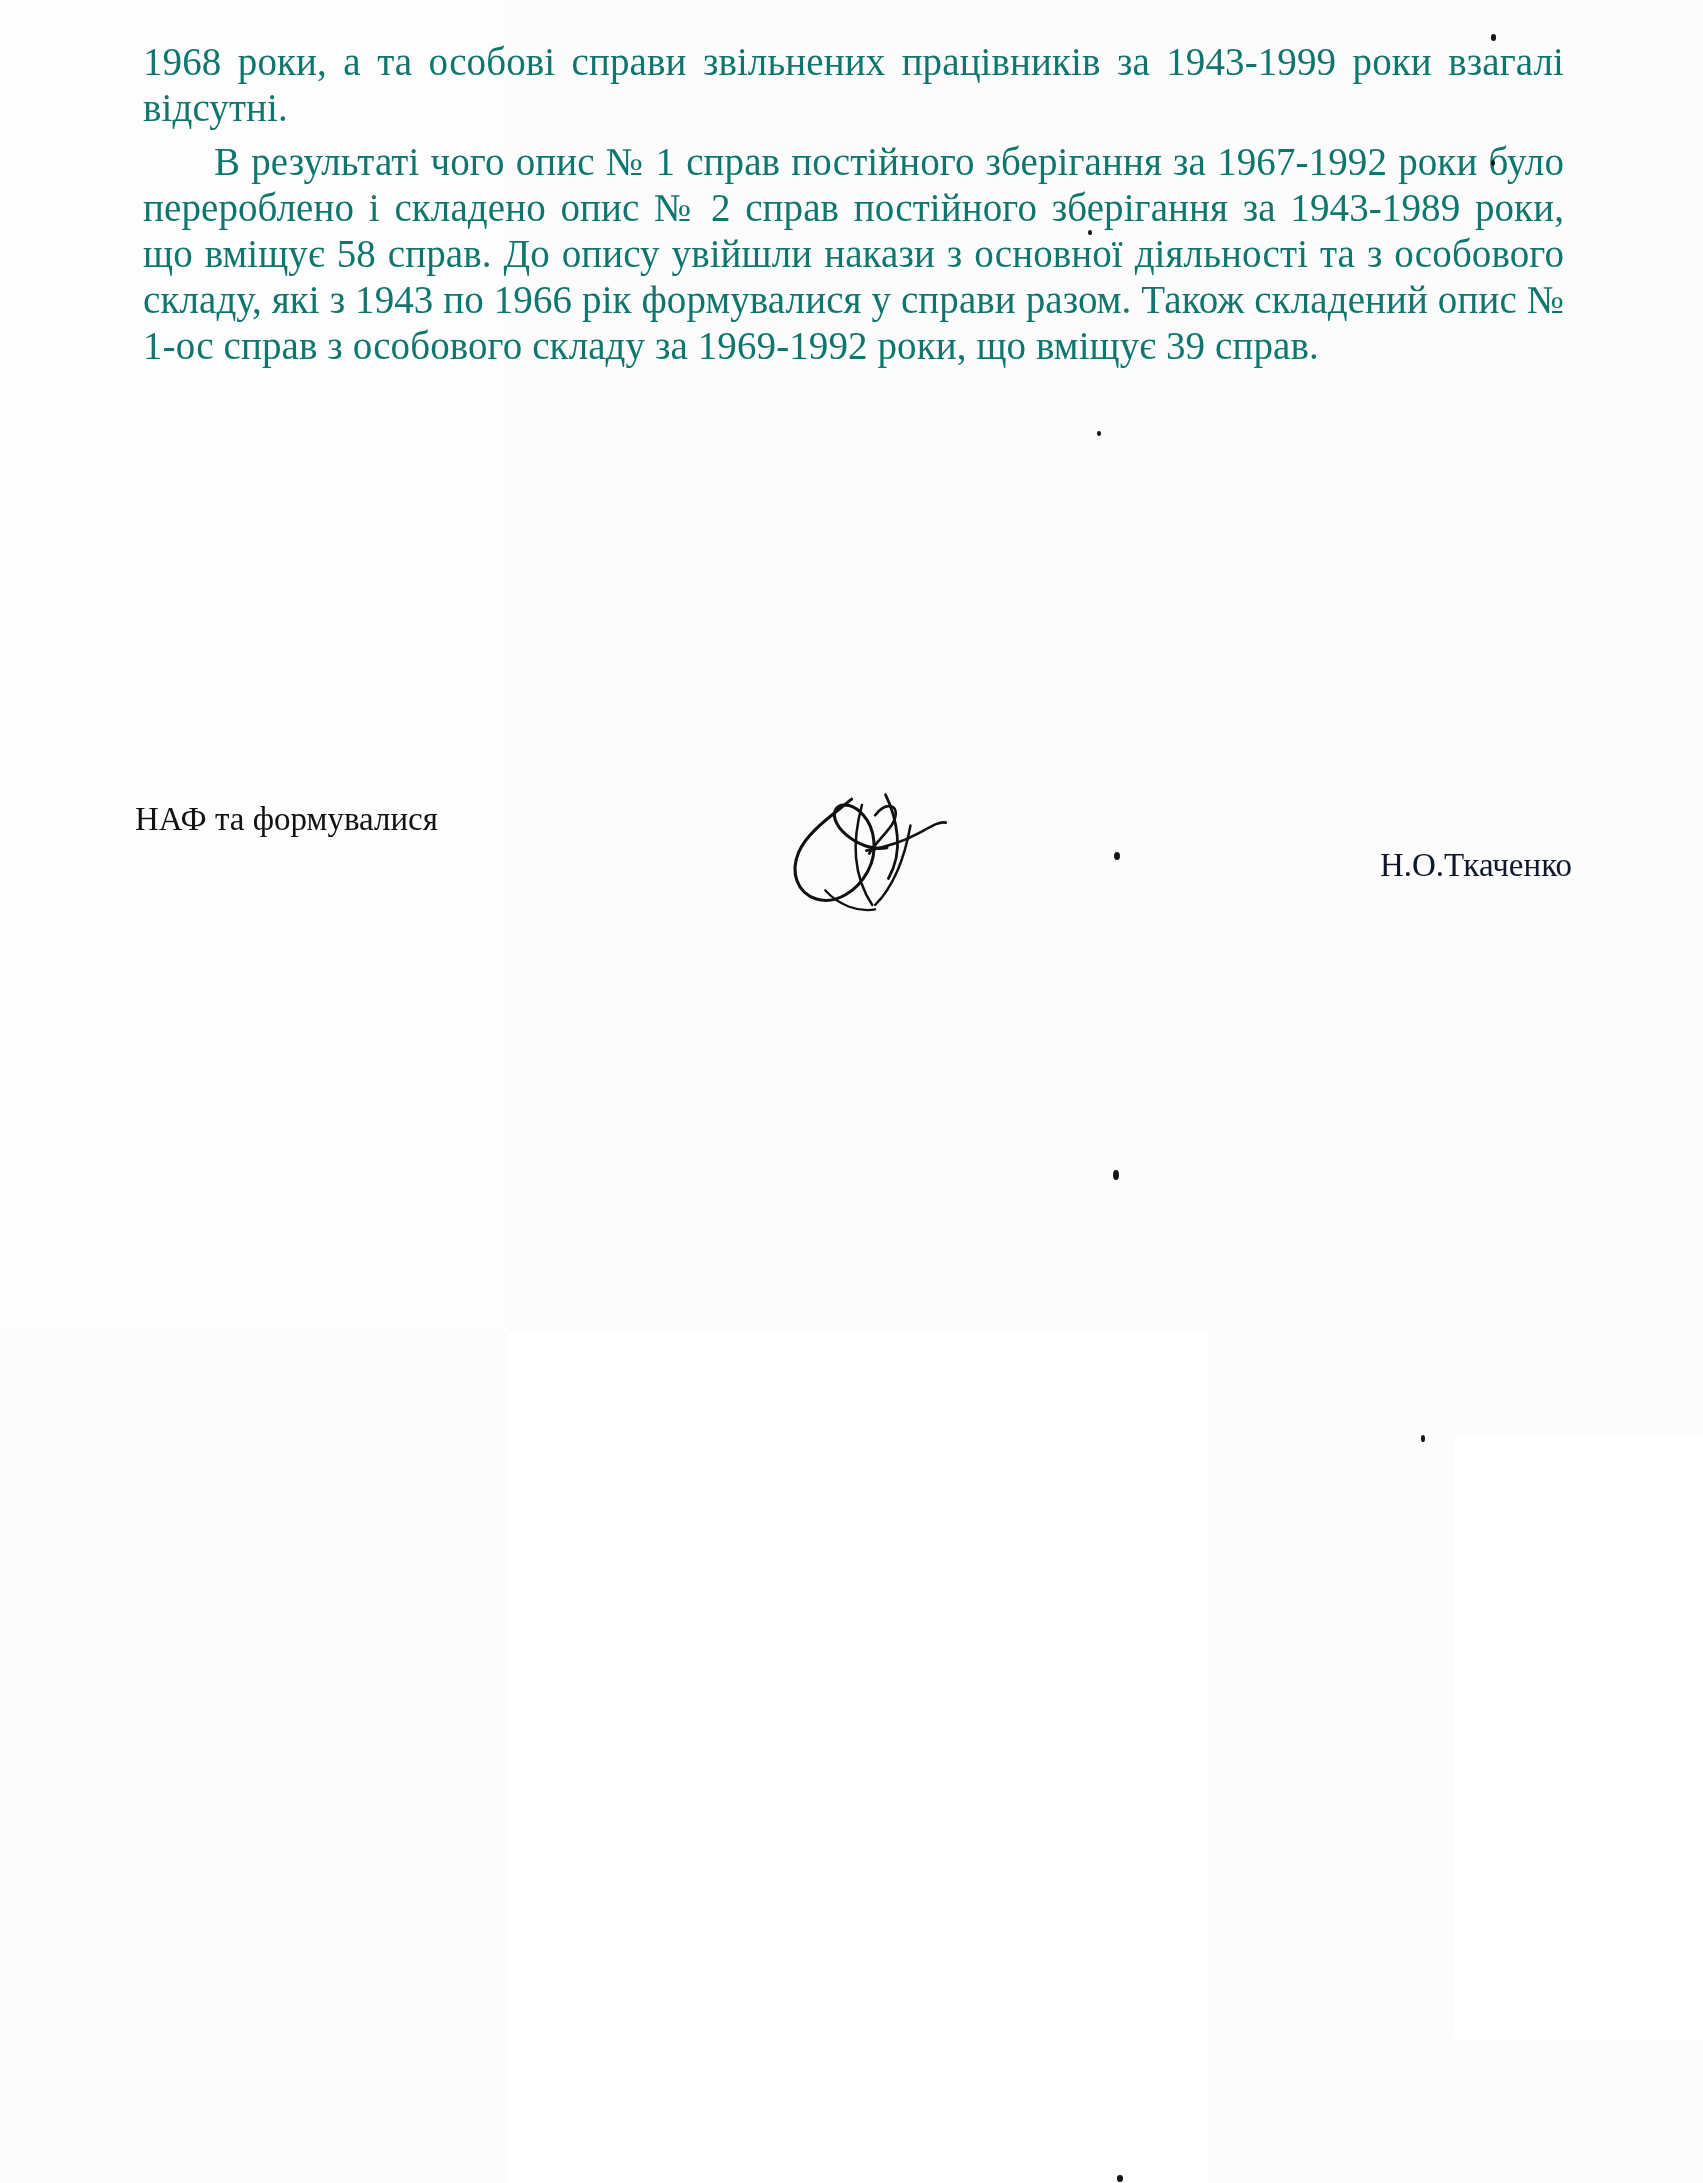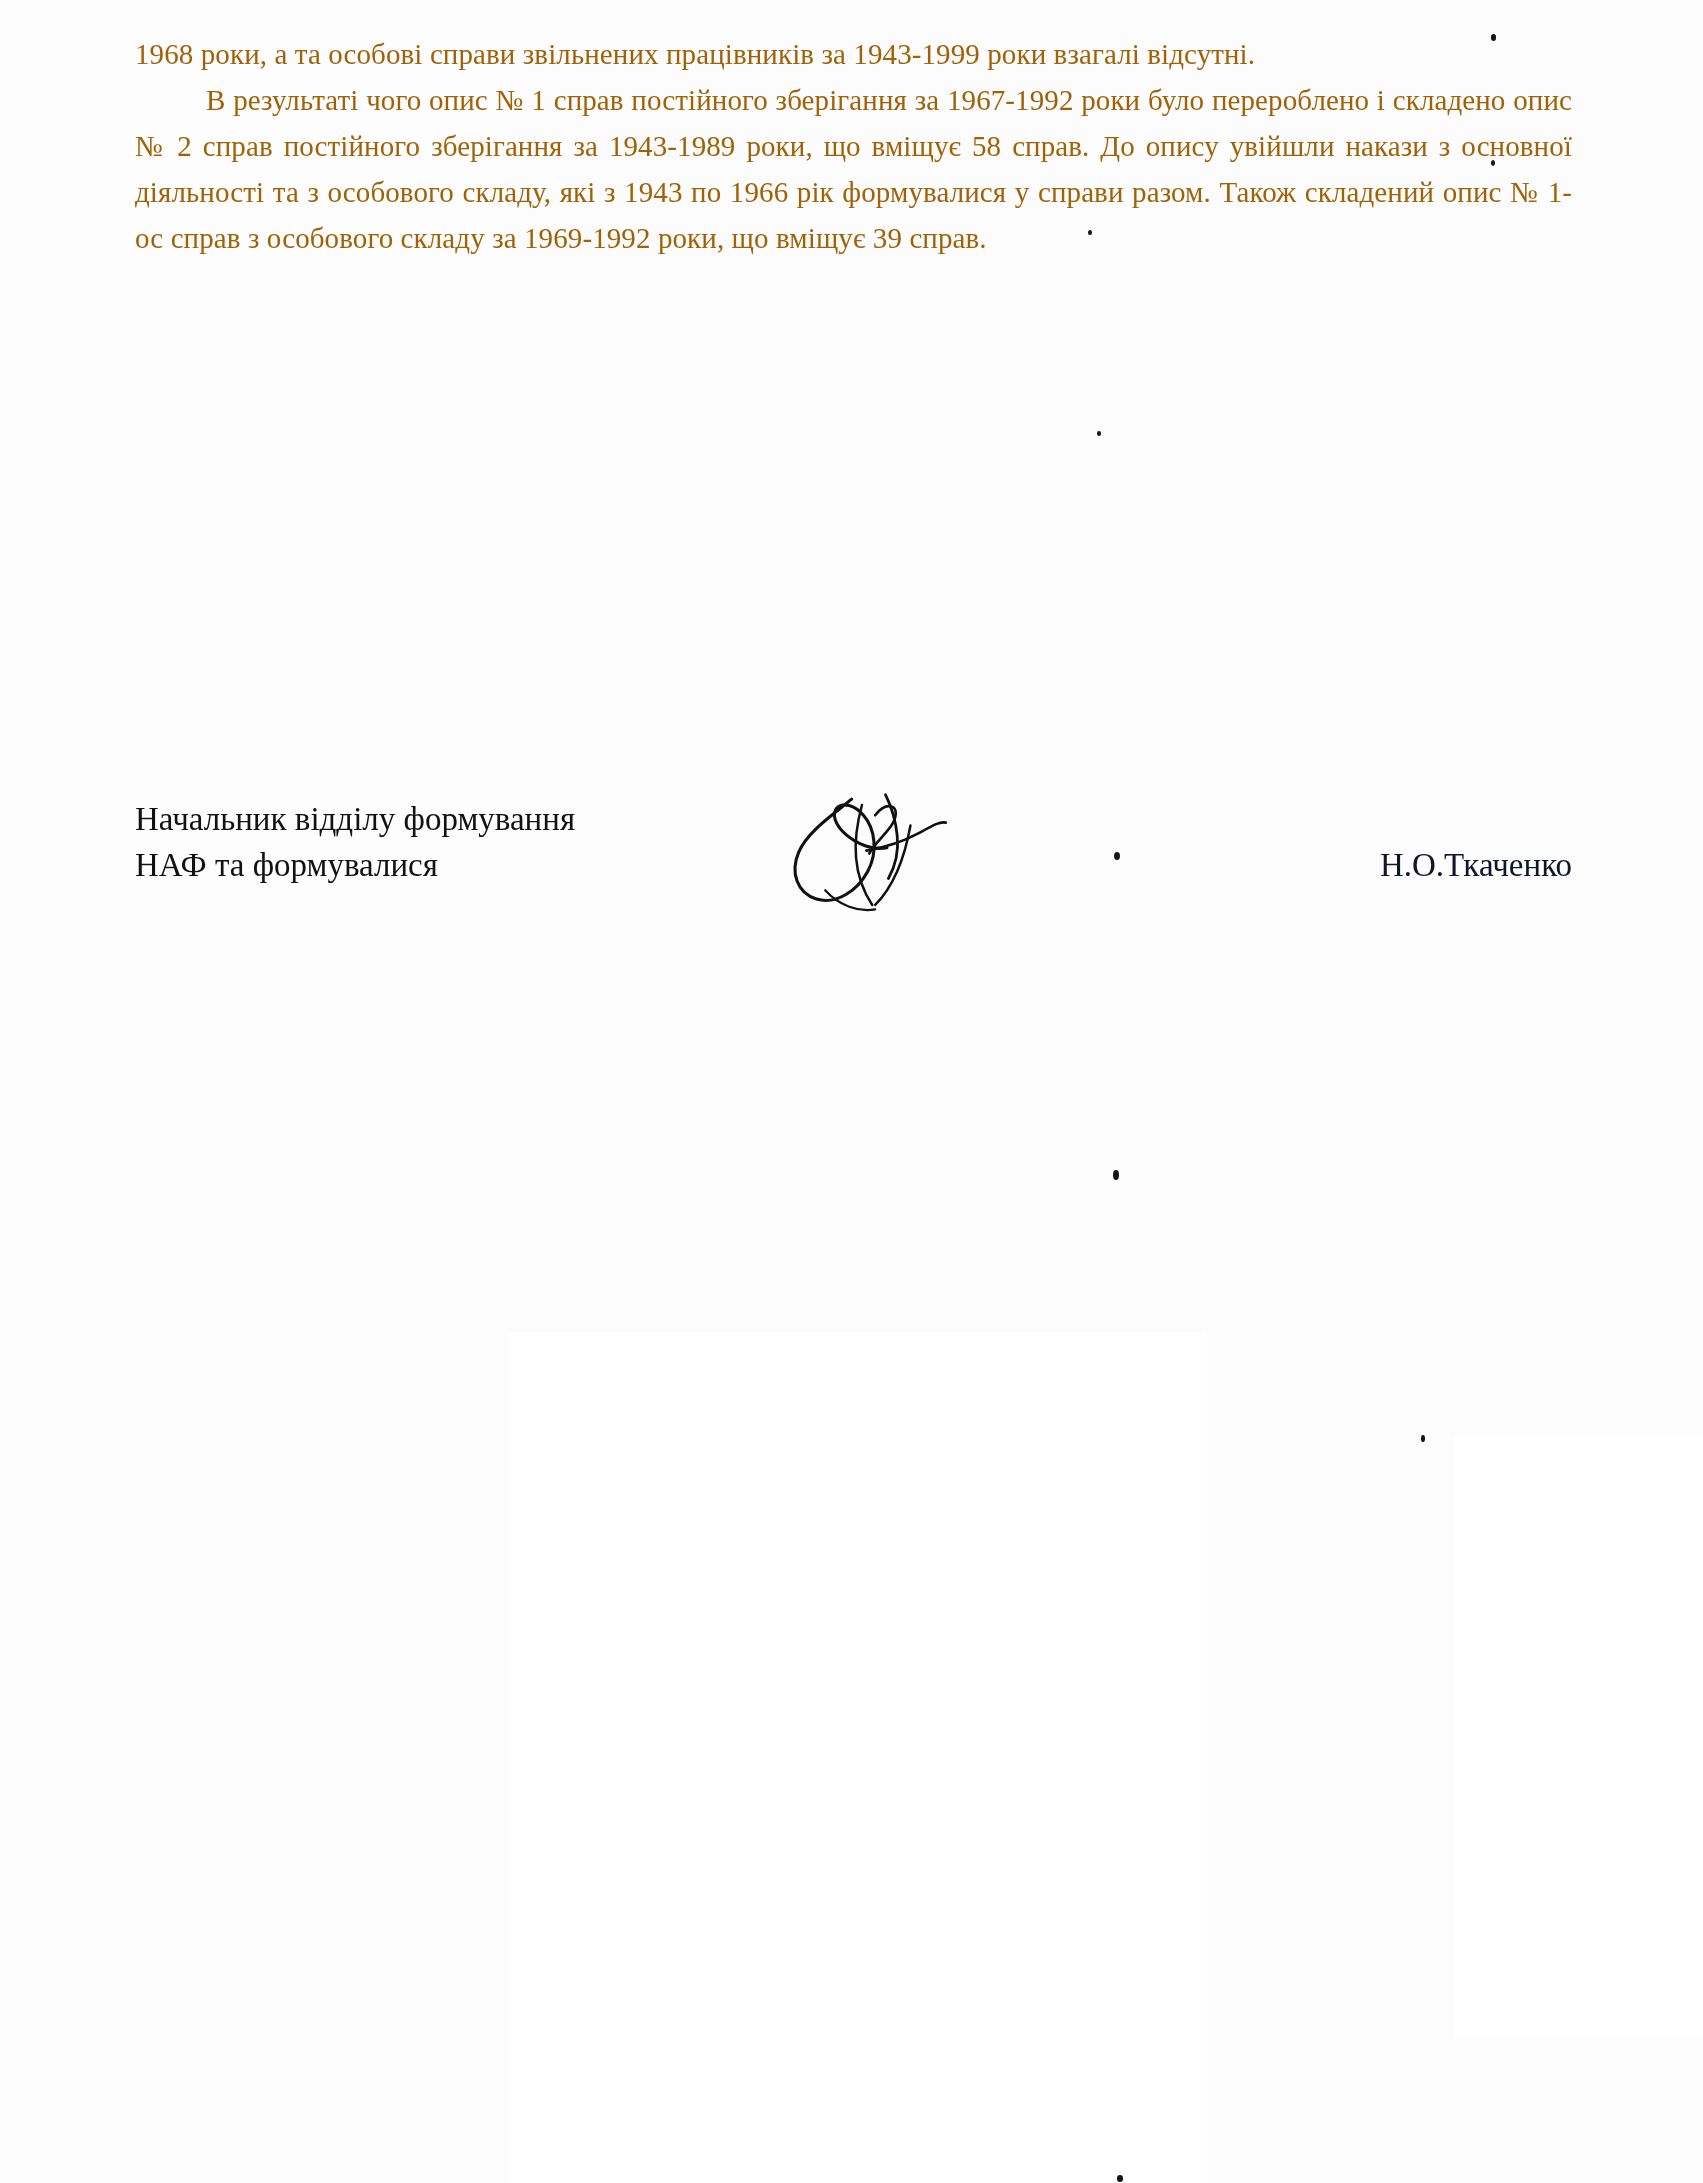--- a/index.html
+++ b/index.html
@@ -28,26 +28,26 @@
   .scan-tone.t3 { left: 1454px; top: 1435px; width: 250px; height: 604px; background:#ffffff; }
   .scan-tone.t4 { left: 0;    top: 0;     width: 508px;  height: 1332px; background:#fdfdfd; }
 
   .doc-body {
     position: absolute;
     left: 135px;
     top: 31px;
     width: 1437px;
   }
   .para {
-    margin: 0;
+    margin: 8px;
     text-align: justify;
     text-justify: inter-word;
-    font-size: 29px;
+    font-size: 39px;
     line-height: 46px;
-    color: #a16207;
+    color: #0f766e;
     letter-spacing: 0.1px;
   }
   .para.indent {
     text-indent: 71px;
   }
   .para:last-child {
     text-align: justify;
   }
 
   .signature-block {
@@ -108,21 +108,20 @@
   <div class="scan-tone t2"></div>
   <div class="scan-tone t3"></div>
 
   <div class="doc-body">
     <p class="para">1968 роки, а та особові справи звільнених працівників за 1943-1999 роки взагалі відсутні.</p>
     <p class="para indent">В результаті чого опис № 1 справ постійного зберігання за 1967-1992 роки було перероблено і складено опис № 2 справ постійного зберігання за 1943-1989 роки, що вміщує 58 справ. До опису увійшли накази з основної діяльності та з особового складу, які з 1943 по 1966 рік формувалися у справи разом. Також складений опис № 1-ос справ з особового складу за 1969-1992 роки, що вміщує 39 справ.</p>
   </div>
 
   <div class="signature-block">
     <div class="sig-role">
-      <span class="role-line">Начальник відділу формування</span>
       <span class="role-line">НАФ та формувалися</span>
     </div>
 
     <div class="sig-mark">
       <svg viewBox="0 0 280 185" xmlns="http://www.w3.org/2000/svg" aria-hidden="true">
         <g fill="none" stroke="#111111" stroke-linecap="round" stroke-linejoin="round">
           <path d="M96 26 C72 46 36 70 24 98 C12 126 22 154 48 162 C76 170 104 150 118 124 C132 98 128 66 112 48 C100 34 84 30 76 38 C68 46 74 62 88 74 C104 88 126 96 144 92" stroke-width="4.2"></path>
           <path d="M110 34 C104 56 100 82 102 106 C104 130 112 152 124 170" stroke-width="3.4"></path>
           <path d="M128 48 C134 40 142 34 150 36 C158 38 158 50 150 62 C142 74 128 86 120 100" stroke-width="3.6"></path>
           <path d="M142 20 C150 36 156 56 158 76 C160 96 156 116 146 134" stroke-width="3.8"></path>

